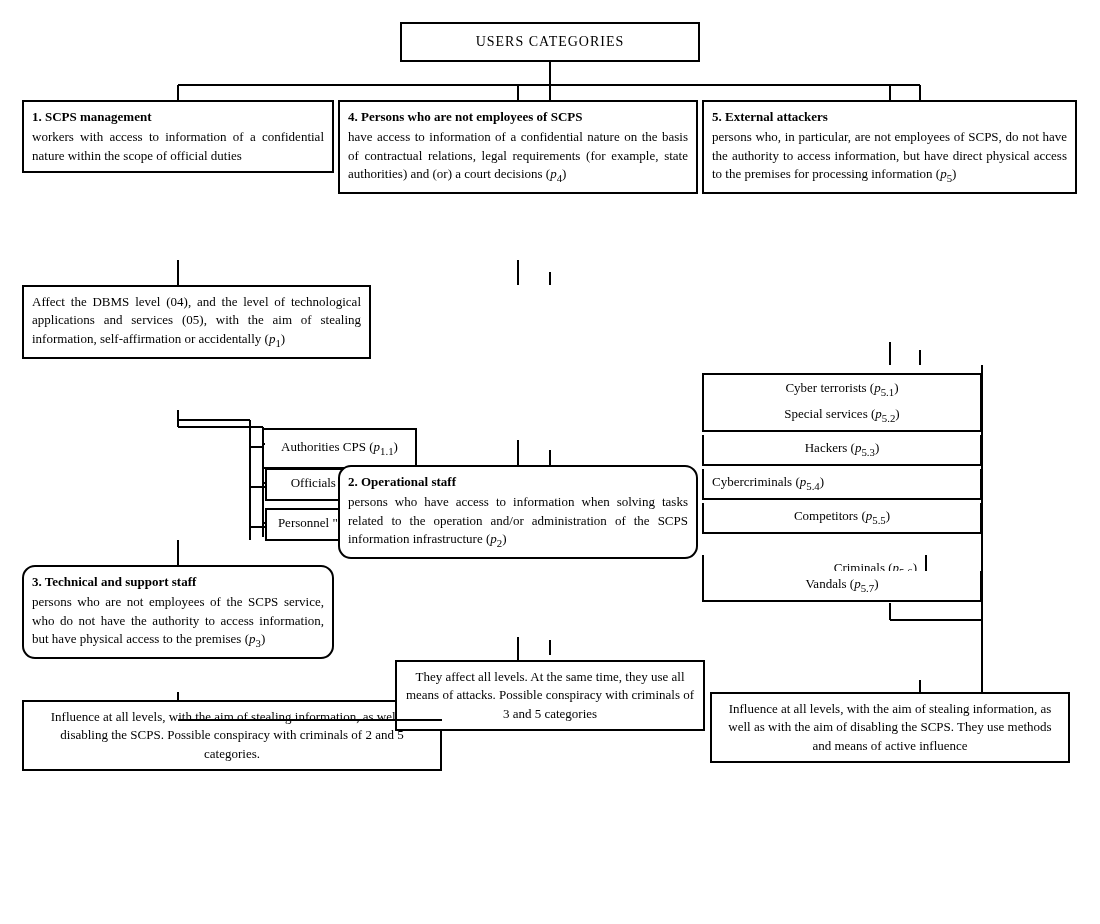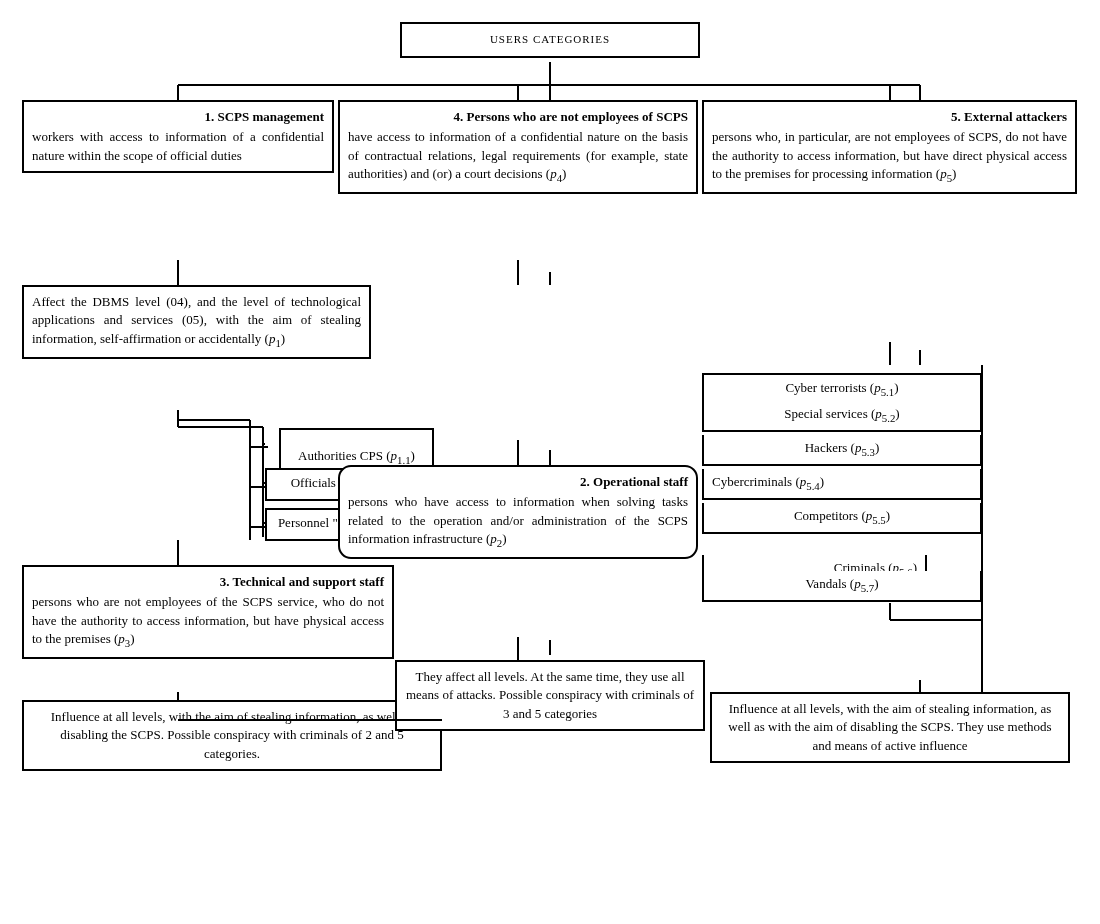--- a/index.html
+++ b/index.html
@@ -30,21 +30,21 @@
       border: 2px solid #000;
       background: #fff;
       padding: 6px 8px;
       line-height: 1.42;
       text-align: justify;
       font-size: 13px;
     }
 
     .abs-box .title {
       font-weight: bold;
-      text-align: right;
+      text-align: left;
       display: block;
       margin-bottom: 2px;
     }
 
     .italic { font-style: italic; }
 
     svg.lines {
       position: absolute;
       top: 0; left: 0;
       width: 1060px;
@@ -87,44 +87,44 @@
 
       <line x1="530" y1="430" x2="530" y2="445" stroke="#000" stroke-width="2"></line>
 
       <line x1="900" y1="330" x2="900" y2="345" stroke="#000" stroke-width="2"></line>
 
       <line x1="530" y1="620" x2="530" y2="635" stroke="#000" stroke-width="2"></line>
 
       <line x1="900" y1="660" x2="900" y2="672" stroke="#000" stroke-width="2"></line>
     </svg>
 
-    <div class="abs-box" style="left:380px; top:2px; width:300px; text-align:center; padding:8px 20px; font-size:11px; letter-spacing:1px;">
+    <div class="abs-box" style="left:380px; top:2px; width:300px; text-align:center; padding:8px 20px; font-size:14px; letter-spacing:1px;">
       <span>USERS CATEGORIES</span>
     </div>
 
     <div class="abs-box" style="left:2px; top:80px; width:312px;">
       <span class="title"><span>1. SCPS management</span></span>
       <span>workers with access to information of a confidential nature within the scope of official duties</span>
     </div>
 
     <div class="abs-box" style="left:2px; top:265px; width:349px;">
       <span>Affect the DBMS level (04), and the level of technological applications and services (05), with the aim of stealing information, self-affirmation or accidentally (<span class="italic">p</span><sub>1</sub>)</span>
     </div>
 
-    <div class="abs-box" style="left:259px; top:408px; width:155px; text-align:center; padding:17px 8px;">
+    <div class="abs-box" style="left:242px; top:408px; width:155px; text-align:center; padding:8px 8px;">
       <span>Authorities CPS (<span class="italic">p</span><sub>1.1</sub>)</span>
     </div>
     <div class="abs-box" style="left:245px; top:448px; width:155px; text-align:center; padding:4px 8px;">
       <span>Officials CPS (<span class="italic">p</span><sub>1.2</sub>)</span>
     </div>
     <div class="abs-box" style="left:245px; top:488px; width:155px; text-align:center; padding:4px 8px;">
       <span>Personnel "at risk" (<span class="italic">p</span><sub>1.3</sub>)</span>
     </div>
 
-    <div class="abs-box" style="left:2px; top:545px; width:372px;">
+    <div class="abs-box" style="left:2px; top:545px; width:312px;border-radius:13px;">
       <span class="title"><span>3. Technical and support staff</span></span>
       <span>persons who are not employees of the SCPS service, who do not have the authority to access information, but have physical access to the premises (<span class="italic">p</span><sub>3</sub>)</span>
     </div>
 
     <div class="abs-box" style="left:2px; top:680px; width:420px; text-align:center;">
       <span>Influence at all levels, with the aim of stealing information, as well as disabling the SCPS. Possible conspiracy with criminals of 2 and 5 categories.</span>
     </div>
 
     <div class="abs-box" style="left:318px; top:80px; width:360px;">
       <span class="title"><span>4. Persons who are not employees of SCPS</span></span>

